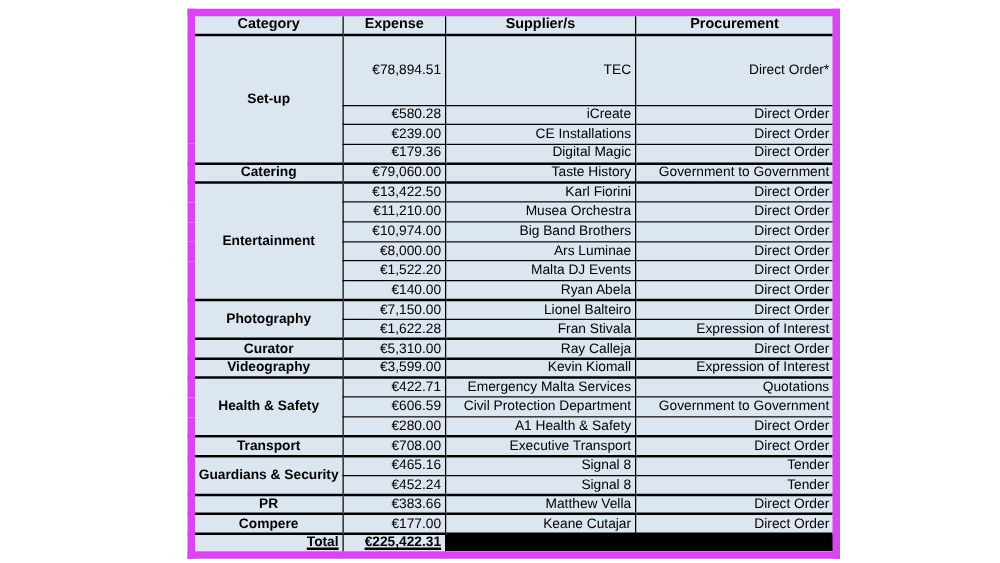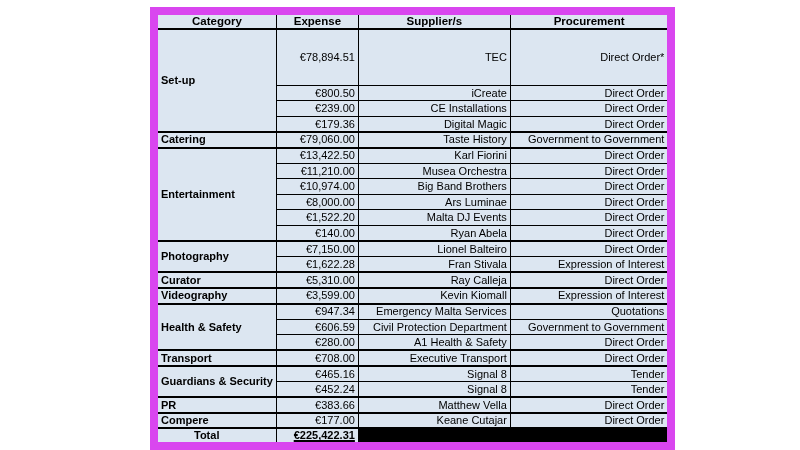--- a/index.html
+++ b/index.html
@@ -9,21 +9,21 @@
     background: #ffffff;
     font-family: "Liberation Sans", sans-serif;
     overflow: hidden;
     position: relative;
   }
   table.exp {
     position: absolute;
     left: 150px; top: 7px;
     border-collapse: collapse;
     table-layout: fixed;
-    border: 8px solid #d946ef;
+    border: 6px solid #d946ef;
   }
   col.c-cat  { width: 114px; }
   col.c-exp  { width: 82px; }
   col.c-sup  { width: 152px; }
   col.c-proc { width: 161px; }
   th, td {
     border: 1px solid #000;
     background: #dce6f1;
     color: #000;
     font-size: 11px;
@@ -36,30 +36,31 @@
     font-weight: bold;
     text-align: center;
     height: 18px;
     font-size: 11.5px;
     border-bottom: 2px solid #000;
   }
   tbody tr { height: 15.6px; }
   tbody tr.tall { height: 56px; }
   td.cat {
     font-weight: bold;
-    text-align: left;
+    text-align: center;
     vertical-align: middle;
   }
   td.expense { text-align: right; }
   td.supplier, td.procurement { text-align: right; }
   .gtop { border-top: 2px solid #000; }
   tfoot td { border-top: 2px solid #000; height: 17px; }
   td.total-label {
     font-weight: bold;
-    text-align: left;
+    text-align: right;
+    text-decoration: underline;
     text-decoration-thickness: 1.5px;
     padding-left: 36px;
   }
   td.total-value {
     font-weight: bold;
     text-align: right;
     text-decoration: underline;
     text-decoration-thickness: 1.5px;
   }
   td.total-black { background: #000000; }
@@ -83,21 +84,21 @@
     </tr>
   </thead>
   <tbody id="rows">
       <tr class="tall">
         <td class="cat gtop" rowspan="4">Set-up</td>
         <td class="expense gtop">€78,894.51</td>
         <td class="supplier gtop">TEC</td>
         <td class="procurement gtop">Direct Order*</td>
       </tr>
       <tr>
-        <td class="expense">€800.50</td>
+        <td class="expense">€580.28</td>
         <td class="supplier">iCreate</td>
         <td class="procurement">Direct Order</td>
       </tr>
       <tr>
         <td class="expense">€239.00</td>
         <td class="supplier">CE Installations</td>
         <td class="procurement">Direct Order</td>
       </tr>
       <tr>
         <td class="expense">€179.36</td>
@@ -159,21 +160,21 @@
         <td class="procurement gtop">Direct Order</td>
       </tr>
       <tr>
         <td class="cat gtop" rowspan="1">Videography</td>
         <td class="expense gtop">€3,599.00</td>
         <td class="supplier gtop">Kevin Kiomall</td>
         <td class="procurement gtop">Expression of Interest</td>
       </tr>
       <tr>
         <td class="cat gtop" rowspan="3">Health &amp; Safety</td>
-        <td class="expense gtop">€947.34</td>
+        <td class="expense gtop">€422.71</td>
         <td class="supplier gtop">Emergency Malta Services</td>
         <td class="procurement gtop">Quotations</td>
       </tr>
       <tr>
         <td class="expense">€606.59</td>
         <td class="supplier">Civil Protection Department</td>
         <td class="procurement">Government to Government</td>
       </tr>
       <tr>
         <td class="expense">€280.00</td>

